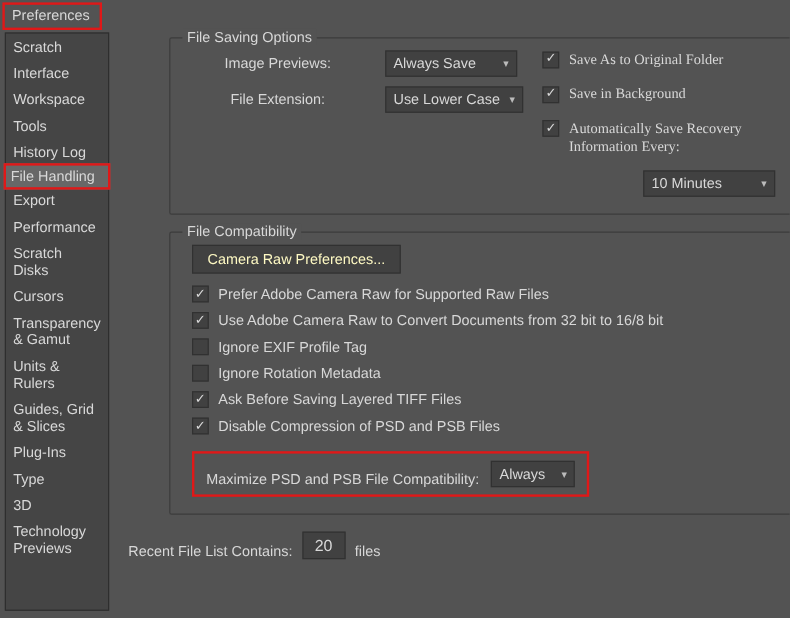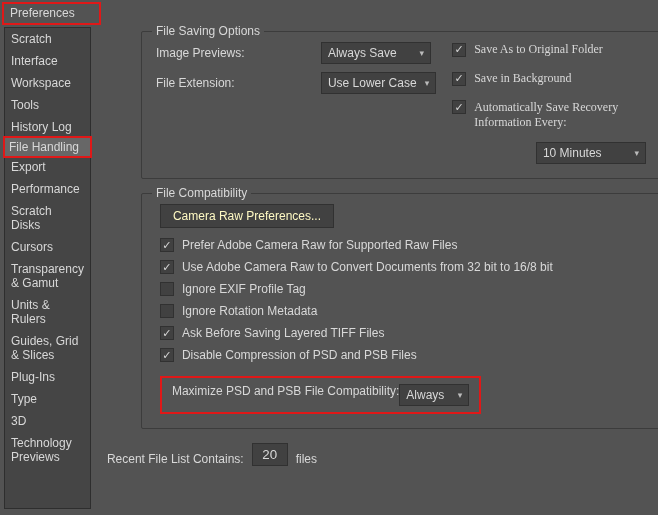--- a/index.html
+++ b/index.html
@@ -7,21 +7,21 @@
       font-family: "Segoe UI", Tahoma, sans-serif;
       font-size: 12px;
       color: #d8d8d8;
       background: #535353;
       width: 658px;
       height: 515px;
       overflow: hidden;
     }
     .titlebar {
       display: inline-block;
-      padding: 2px 24px 3px 6px;
+      padding: 2px 8px 3px 6px;
       background: #535353;
       border: 2px solid #e01818;
       margin: 2px 0 2px 2px;
     }
     .main {
       display: flex;
       padding: 0 4px;
     }
     .sidebar {
       width: 142px;
@@ -64,21 +64,21 @@
       font-size: 12px;
     }
     .row {
       display: flex;
       align-items: center;
       margin-bottom: 8px;
       gap: 10px;
     }
     .row-label {
       width: 155px;
-      text-align: left;
+      text-align: center;
       padding-right: 4px;
     }
     .select {
       background: #414141;
       border: 1px solid #313131;
       color: #d8d8d8;
       padding: 3px 6px;
       min-width: 110px;
       display: inline-flex;
       align-items: center;
@@ -129,21 +129,22 @@
     }
     .indent-right {
       display: flex;
       justify-content: flex-start;
       padding-left: 380px;
       margin-top: 4px;
     }
     .group2-inner { padding-left: 4px; }
     .compat-row {
       display: inline-flex;
-      align-items: flex-start;
+      align-items: flex-end;
+      gap: 10px;
       border: 2px solid #e01818;
       padding: 6px 10px;
       margin-top: 6px;
     }
     .num-input {
       width: 36px;
       background: #414141;
       border: 1px solid #313131;
       color: #d8d8d8;
       padding: 3px 4px;

